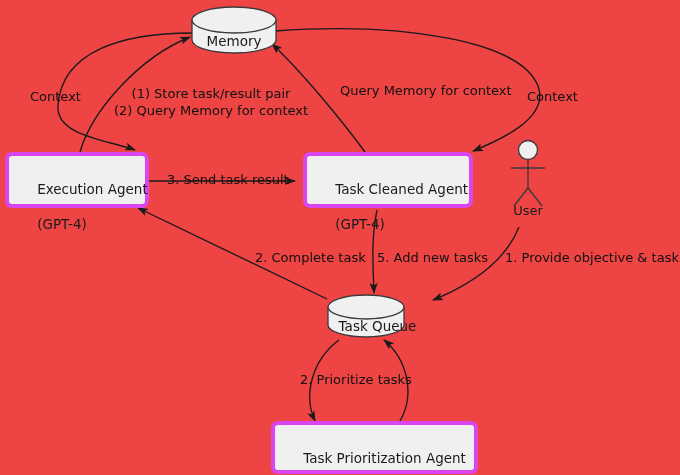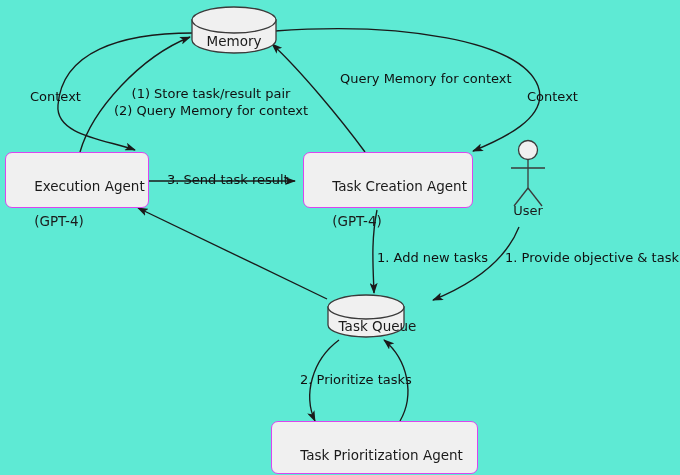--- a/index.html
+++ b/index.html
@@ -4,39 +4,39 @@
 <style>
   html, body {
     margin: 0;
     padding: 0;
     background: #ffffff;
   }
   #canvas {
     position: relative;
     width: 680px;
     height: 475px;
-    background: #5eead4;
+    background: #ef4444;
     font-family: "DejaVu Sans", "Liberation Sans", sans-serif;
     overflow: hidden;
   }
   #edges {
     position: absolute;
     left: 0;
     top: 0;
     width: 680px;
     height: 475px;
   }
   .node {
     position: absolute;
     box-sizing: border-box;
   }
   
   .rect {
     background: #f0f0f0;
-    border: 1px solid #d946ef;
+    border: 4px solid #d946ef;
     border-radius: 7px;
     padding: 8px 11px 9px 11px;
     font-size: 13.5px;
     color: #1a1a1a;
     line-height: 1.28;
     white-space: pre;
   }
   
   .cyl {
     position: absolute;
@@ -125,47 +125,48 @@
   <div class="cyl" style="left:192px; top:8px; width:84px; height:54px;">
     <div class="cyl-label" style="top:25px;">Memory</div>
   </div>
 
   <div class="node rect" style="left:5px; top:152px; width:144px; height:56px;">
     <span>Execution Agent</span><br>
     <span>(GPT-4)</span>
   </div>
 
   <div class="node rect" style="left:303px; top:152px; width:170px; height:56px;">
-    <span>Task Creation Agent</span><br>
+    <span>Task Cleaned Agent</span><br>
     <span>(GPT-4)</span>
   </div>
 
   <div class="cyl" style="left:328px; top:295px; width:99px; height:50px;">
     <div class="cyl-label" style="top:23px;">Task Queue</div>
   </div>
 
   <div class="node rect" style="left:271px; top:421px; width:207px; height:53px;">
     <span>Task Prioritization Agent</span><br>
     
   </div>
 
   <div class="actor-label" style="left:498px; top:203px; width:60px;">User</div>
 
   <div class="elabel" style="left:30px; top:89px;">Context</div>
 
   <div class="elabel center" style="left:105px; top:86px; width:212px;">(1) Store task/result pair
 (2) Query Memory for context</div>
 
-  <div class="elabel" style="left:340px; top:71px;">Query Memory for context</div>
+  <div class="elabel" style="left:340px; top:83px;">Query Memory for context</div>
 
   <div class="elabel" style="left:527px; top:89px;">Context</div>
 
   <div class="elabel" style="left:167px; top:172px;">3. Send task result</div>
 
+  <div class="elabel" style="left:255px; top:250px;">2. Complete task</div>
 
-  <div class="elabel" style="left:377px; top:250px;">1. Add new tasks</div>
+  <div class="elabel" style="left:377px; top:250px;">5. Add new tasks</div>
 
   <div class="elabel" style="left:505px; top:250px;">1. Provide objective &amp; task</div>
 
   <div class="elabel" style="left:300px; top:372px;">2. Prioritize tasks</div>
 
 
 </div>
 
 </body></html>

